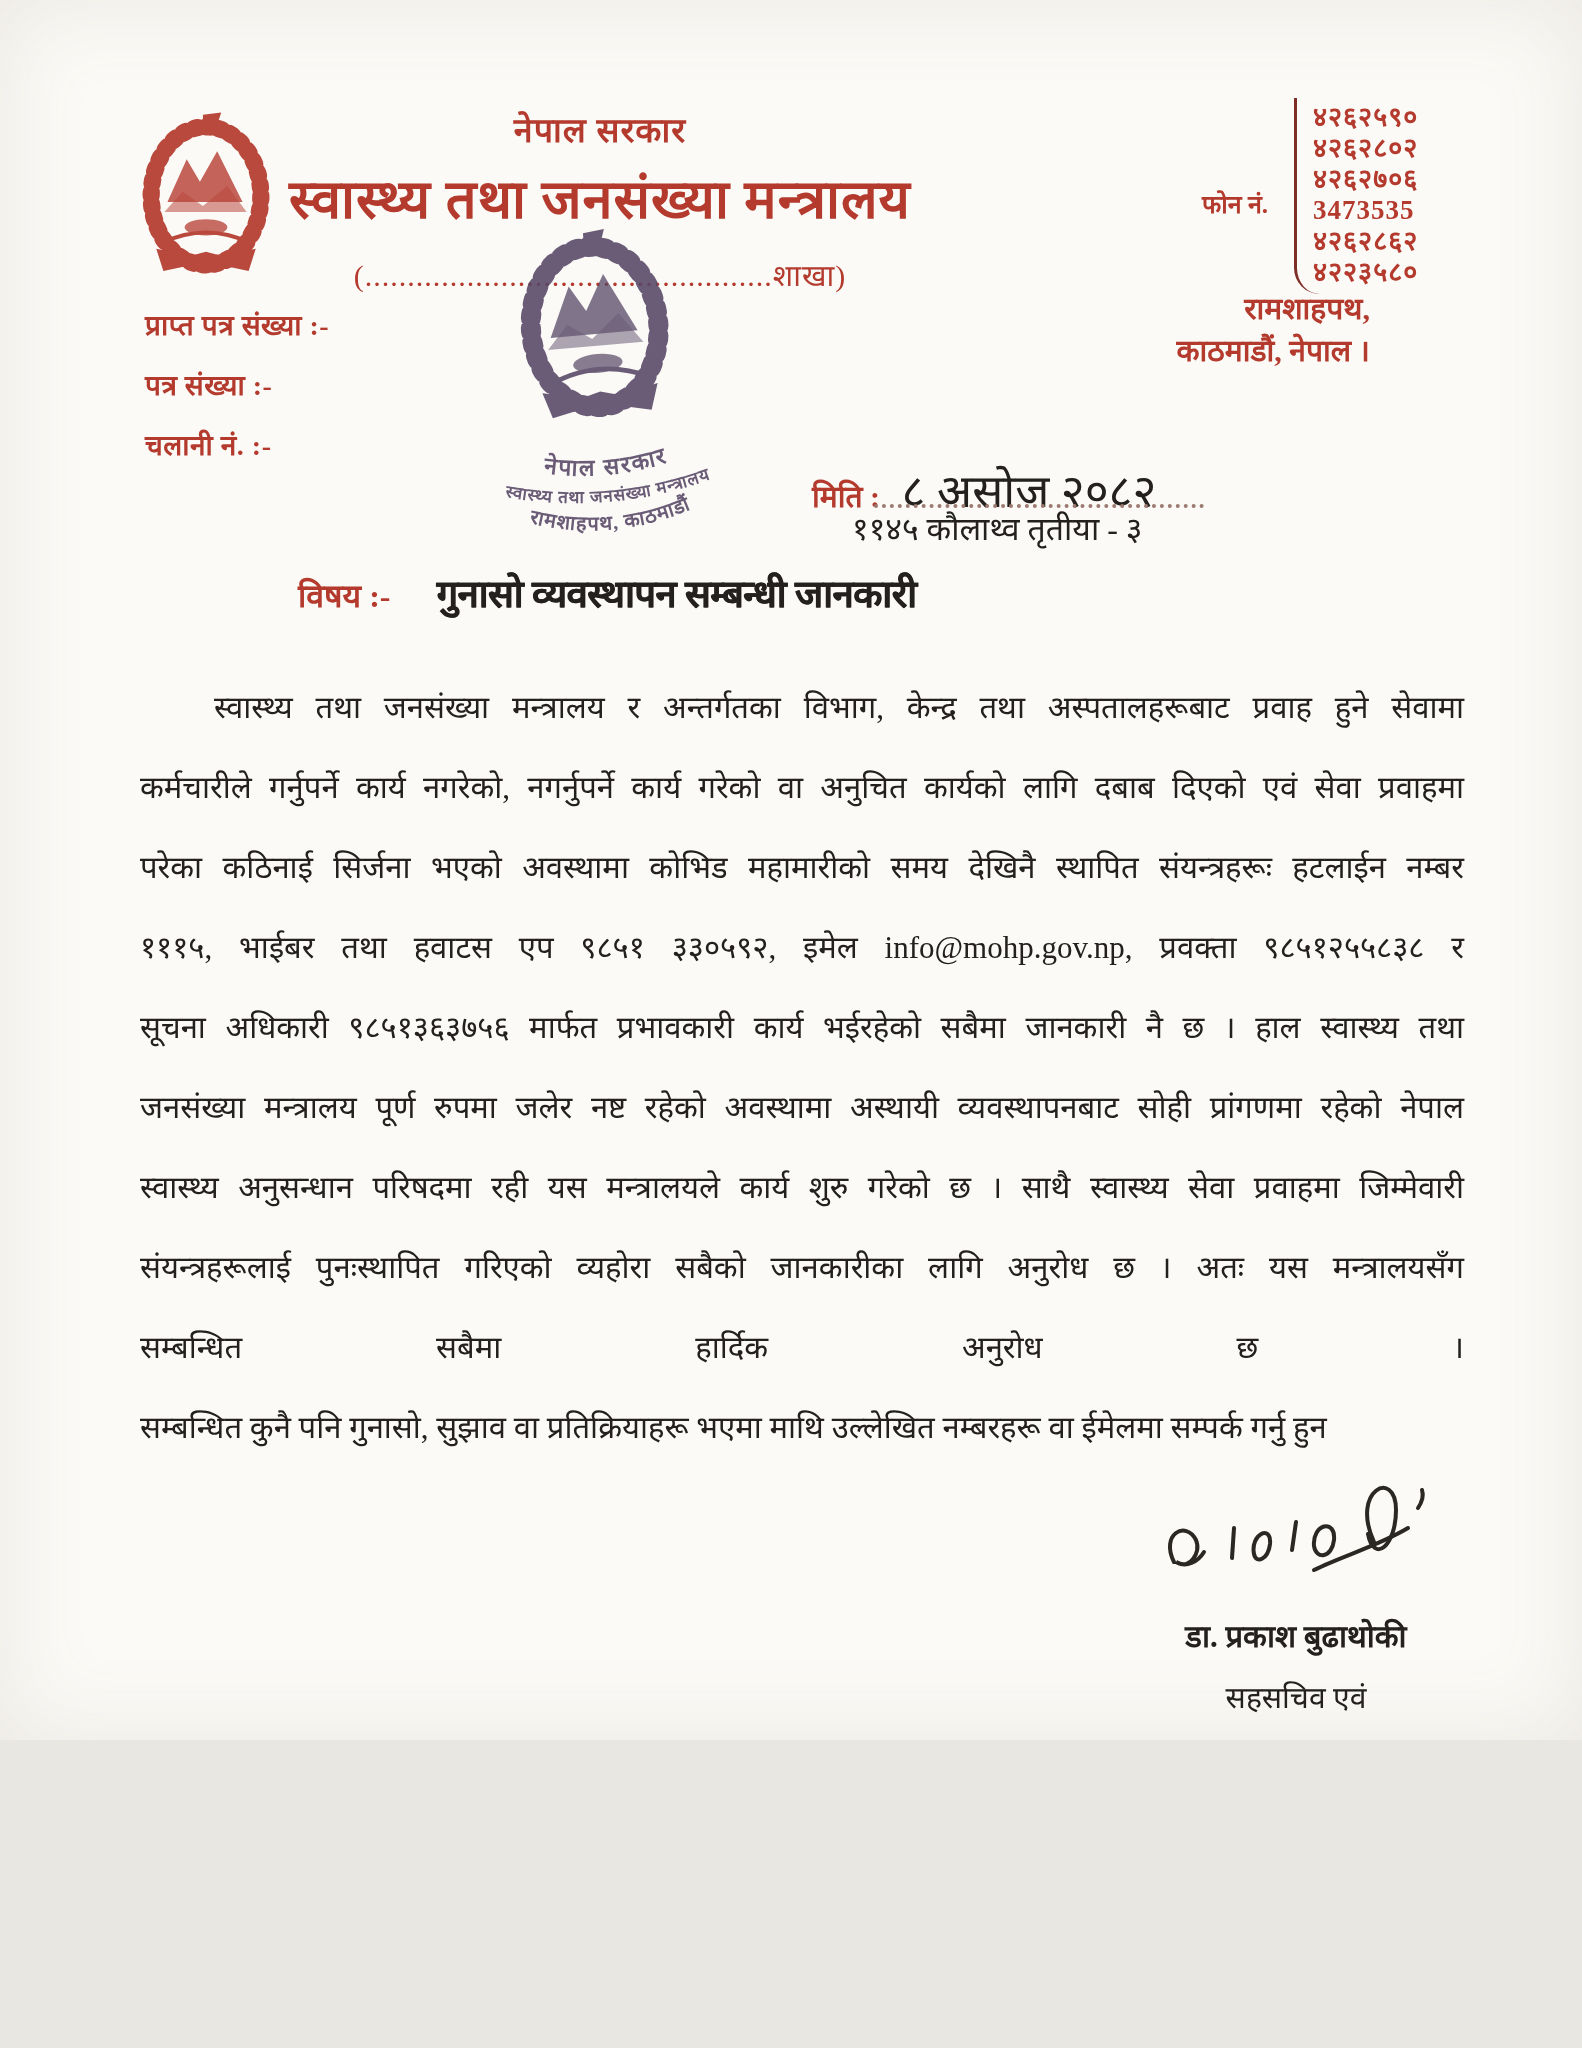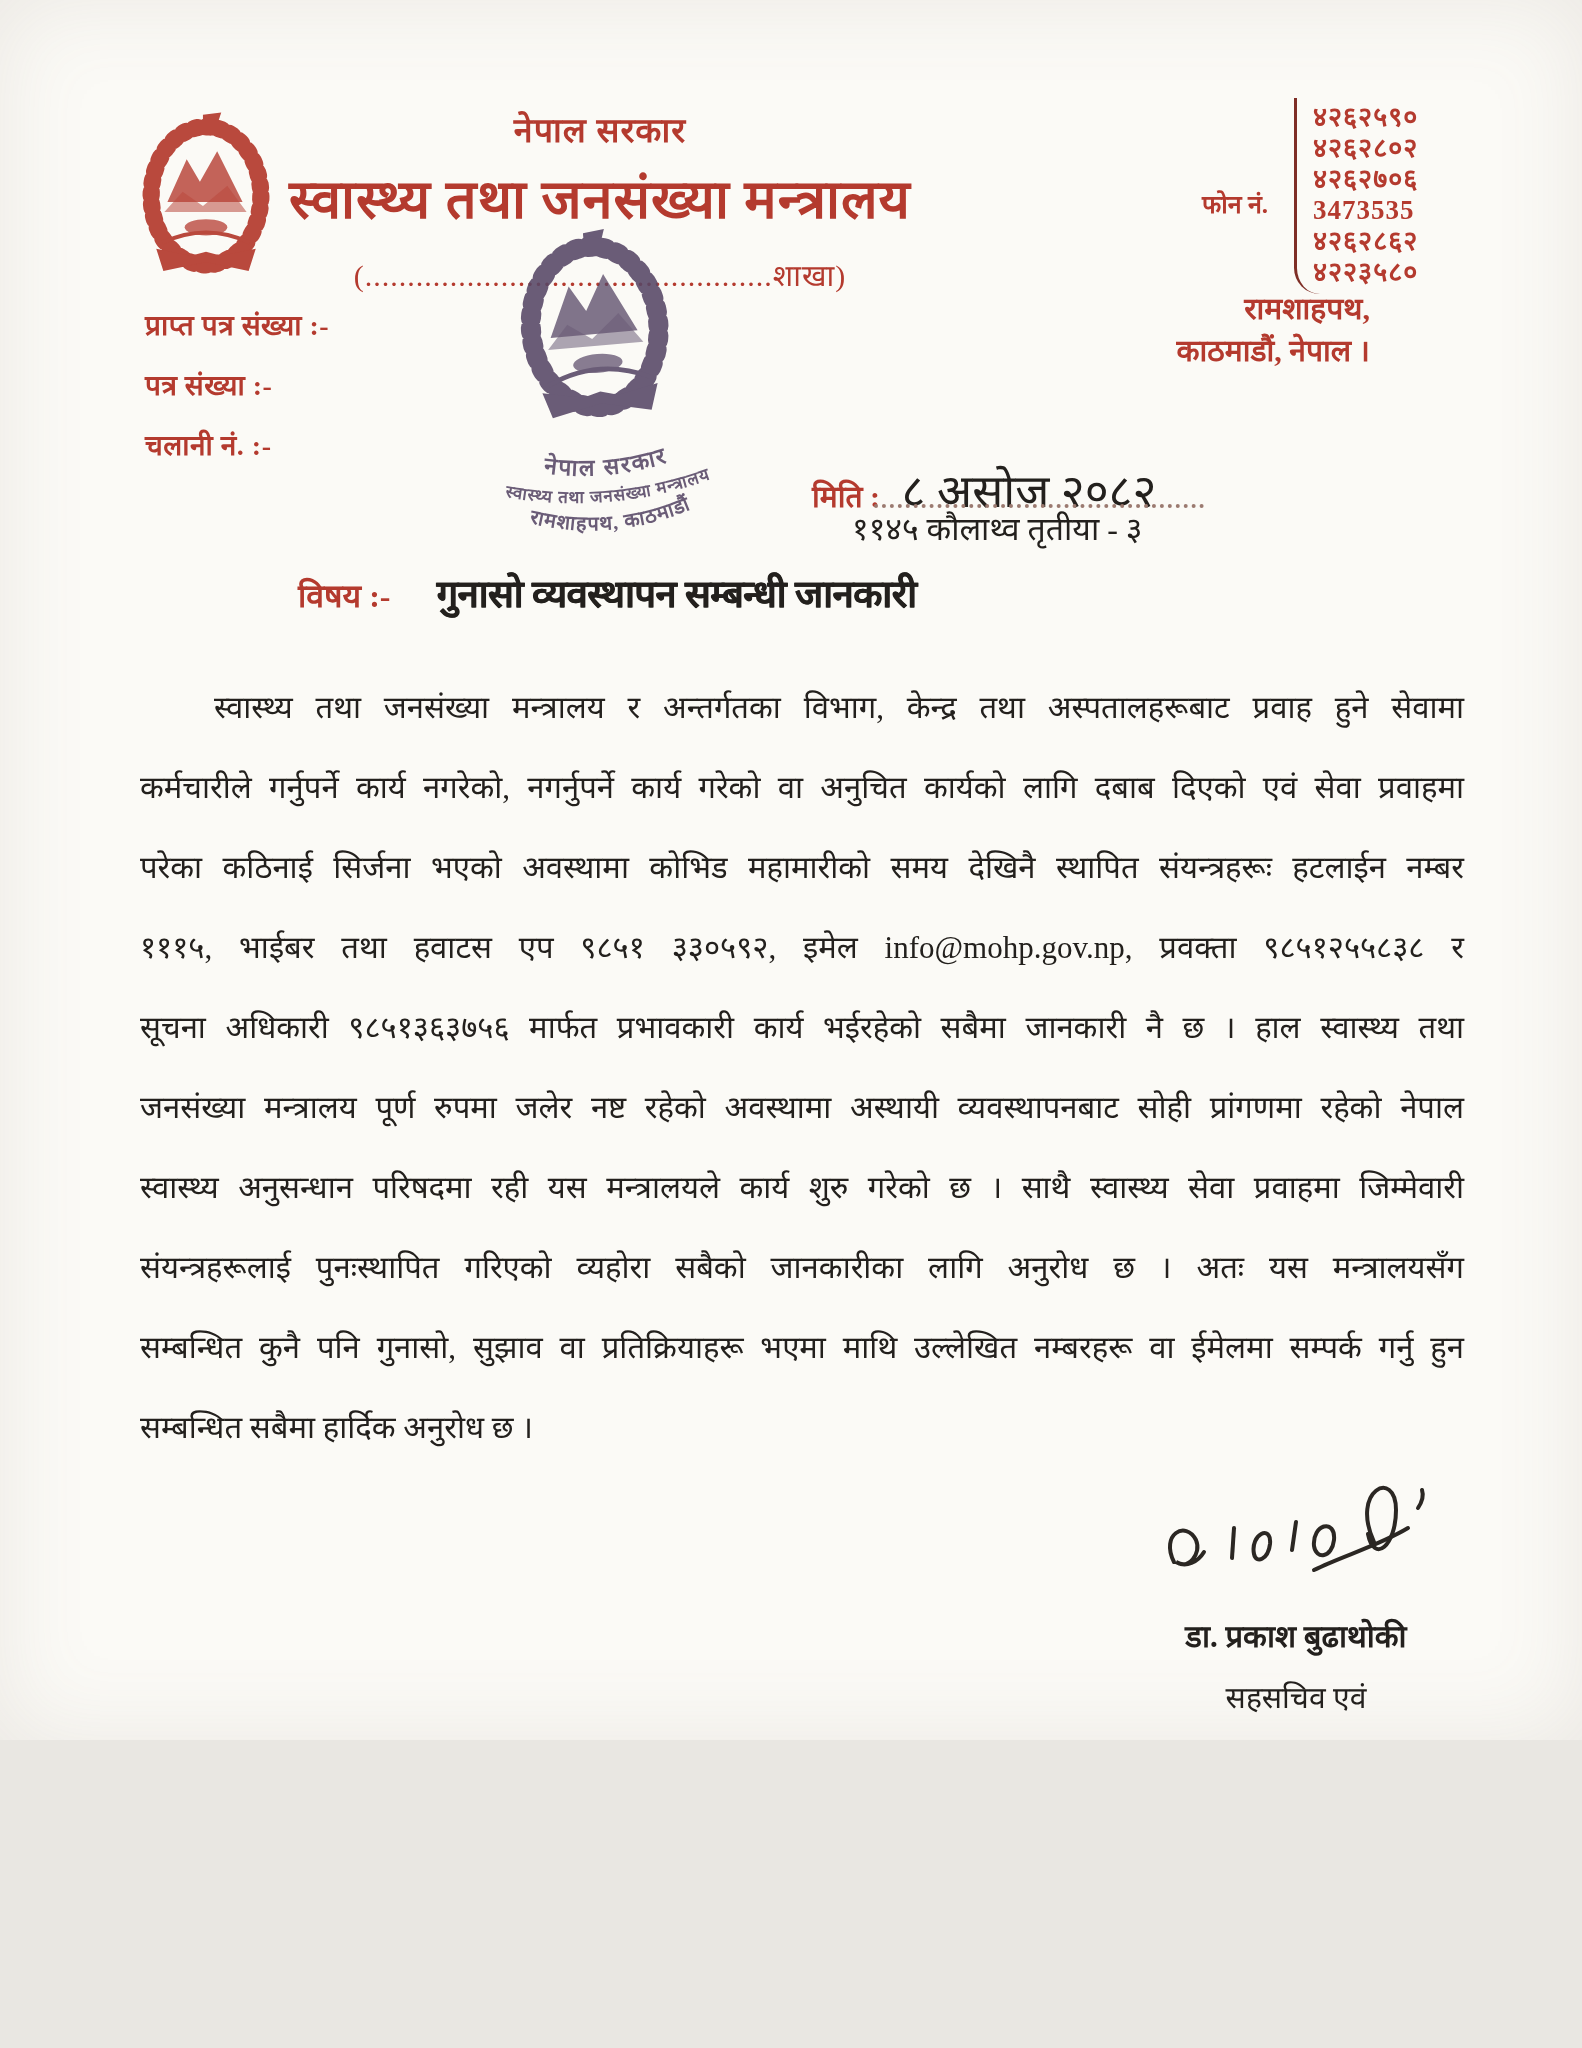--- a/index.html
+++ b/index.html
@@ -144,22 +144,22 @@
 
   <div class="body">
       <div class="body-line">स्वास्थ्य तथा जनसंख्या मन्त्रालय र अन्तर्गतका विभाग, केन्द्र तथा अस्पतालहरूबाट प्रवाह हुने सेवामा</div>
       <div class="body-line">कर्मचारीले गर्नुपर्ने कार्य नगरेको, नगर्नुपर्ने कार्य गरेको वा अनुचित कार्यको लागि दबाब दिएको एवं सेवा प्रवाहमा</div>
       <div class="body-line">परेका कठिनाई सिर्जना भएको अवस्थामा कोभिड महामारीको समय देखिनै स्थापित संयन्त्रहरूः हटलाईन नम्बर</div>
       <div class="body-line">१११५, भाईबर तथा हवाटस एप ९८५१ ३३०५९२, इमेल info@mohp.gov.np, प्रवक्ता ९८५१२५५८३८ र</div>
       <div class="body-line">सूचना अधिकारी ९८५१३६३७५६ मार्फत प्रभावकारी कार्य भईरहेको सबैमा जानकारी नै छ । हाल स्वास्थ्य तथा</div>
       <div class="body-line">जनसंख्या मन्त्रालय पूर्ण रुपमा जलेर नष्ट रहेको अवस्थामा अस्थायी व्यवस्थापनबाट सोही प्रांगणमा रहेको नेपाल</div>
       <div class="body-line">स्वास्थ्य अनुसन्धान परिषदमा रही यस मन्त्रालयले कार्य शुरु गरेको छ । साथै स्वास्थ्य सेवा प्रवाहमा जिम्मेवारी</div>
       <div class="body-line">संयन्त्रहरूलाई पुनःस्थापित गरिएको व्यहोरा सबैको जानकारीका लागि अनुरोध छ ।  अतः यस मन्त्रालयसँग</div>
+      <div class="body-line">सम्बन्धित सबैमा हार्दिक अनुरोध छ ।</div>
       <div class="body-line">सम्बन्धित कुनै पनि गुनासो, सुझाव वा प्रतिक्रियाहरू भएमा माथि उल्लेखित नम्बरहरू वा ईमेलमा सम्पर्क गर्नु हुन</div>
-      <div class="body-line">सम्बन्धित सबैमा हार्दिक अनुरोध छ ।</div>
     </div>
 
   <div class="sig-block">
     <svg class="sig-scribble" width="300" height="150" viewBox="0 0 300 150">
       <g fill="none" stroke="#2b2723" stroke-width="4" stroke-linecap="round">
         <path d="M28,100 C14,72 40,58 50,78 C56,92 42,108 30,100 C40,106 52,100 58,90"></path>
         <path d="M86,96 L88,66"></path>
         <path d="M108,92 C104,72 126,62 124,82 C122,98 110,102 108,92"></path>
         <path d="M146,88 L150,60"></path>
         <path d="M168,84 C166,62 190,56 188,78 C186,96 170,98 168,84"></path>

